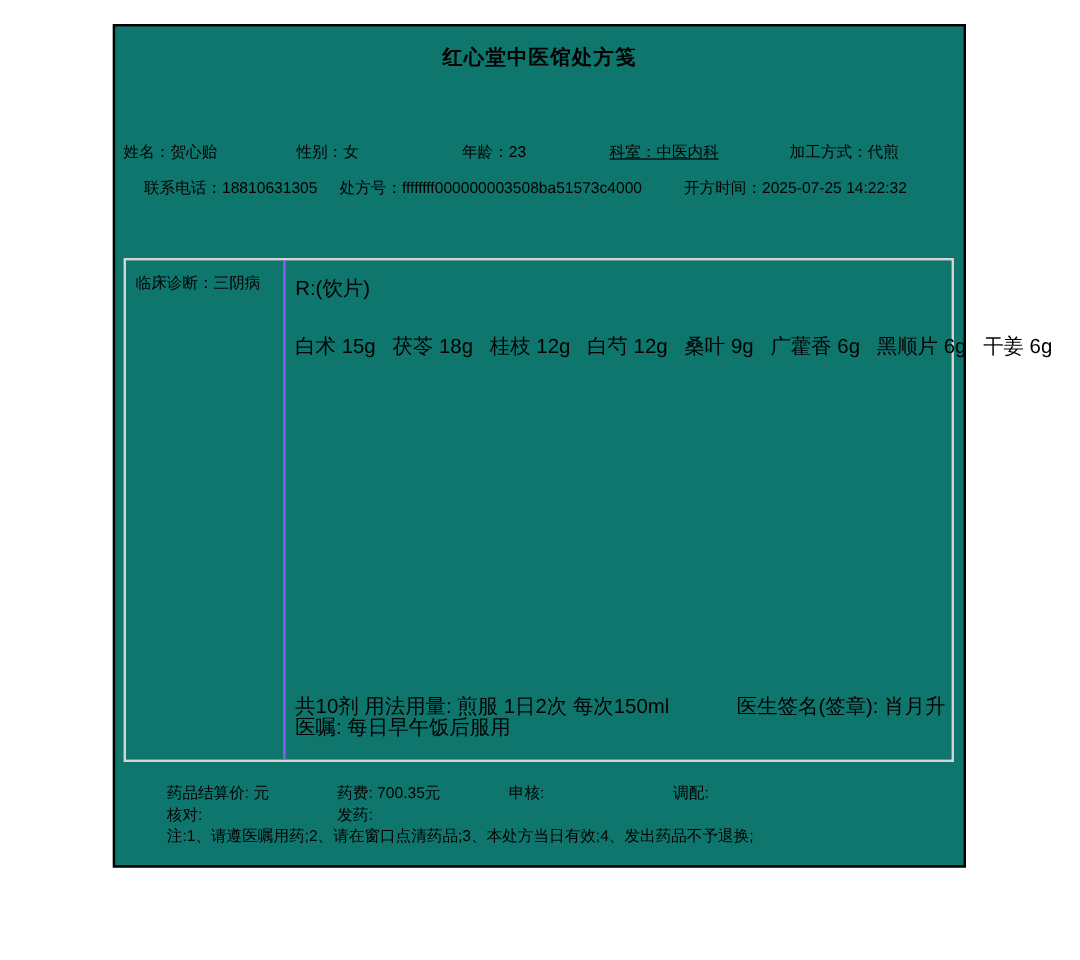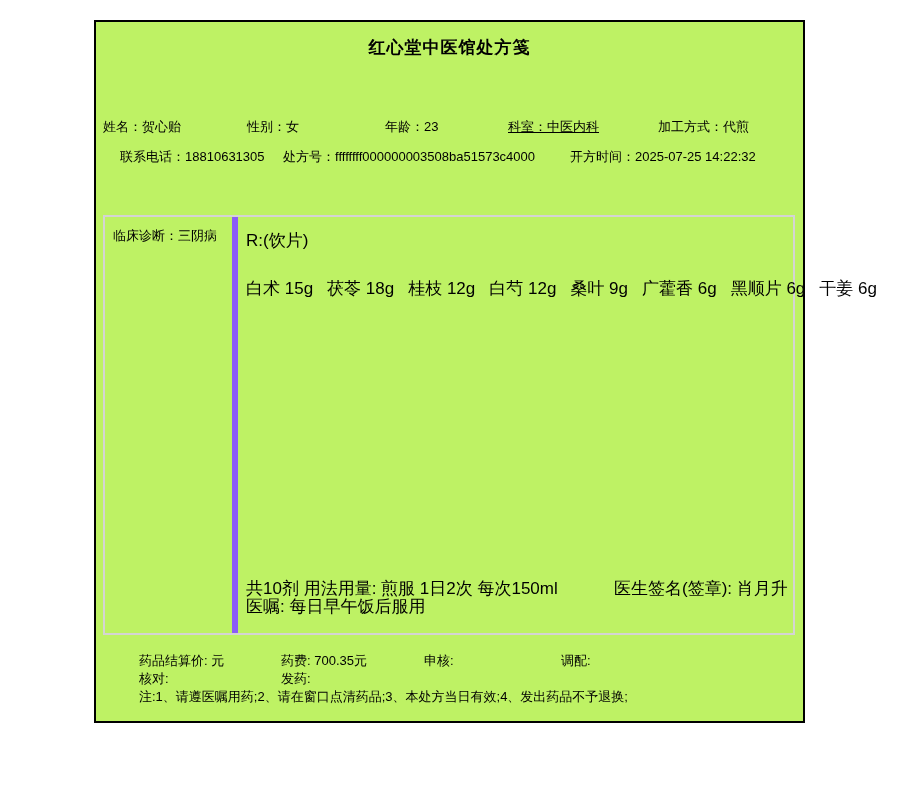--- a/index.html
+++ b/index.html
@@ -7,42 +7,42 @@
     width: 900px; height: 800px;
     background: #ffffff;
     font-family: "Liberation Sans", sans-serif;
     color: #000000;
   }
   .sheet {
     position: absolute;
     left: 94px; top: 20px;
     width: 711px; height: 703px;
     border: 2px solid #000000;
-    background: #bef264;
+    background: #0f766e;
   }
   .abs { position: absolute; }
   .title {
     position: absolute;
     left: 0; top: 14px; width: 100%;
     text-align: center;
     font-size: 17px;
     font-weight: bold;
     letter-spacing: 1px;
   }
   .field { position: absolute; font-size: 13px; line-height: 17px; white-space: nowrap; }
   .rx-box {
     position: absolute;
     left: 7px; top: 193px;
     width: 692px; height: 420px;
     border: 2px solid #d4d4d4;
     display: flex;
   }
   .rx-left {
     width: 133px;
-    border-right: 6px solid #8b5cf6;
+    border-right: 2px solid #8b5cf6;
     padding: 10px 8px;
     font-size: 13px;
     flex: 0 0 133px;
   }
   .rx-right {
     position: relative;
     flex: 1 1 auto;
     font-size: 17px;
   }
   .herb-line { position: absolute; left: 8px; right: 8px; white-space: nowrap; }

